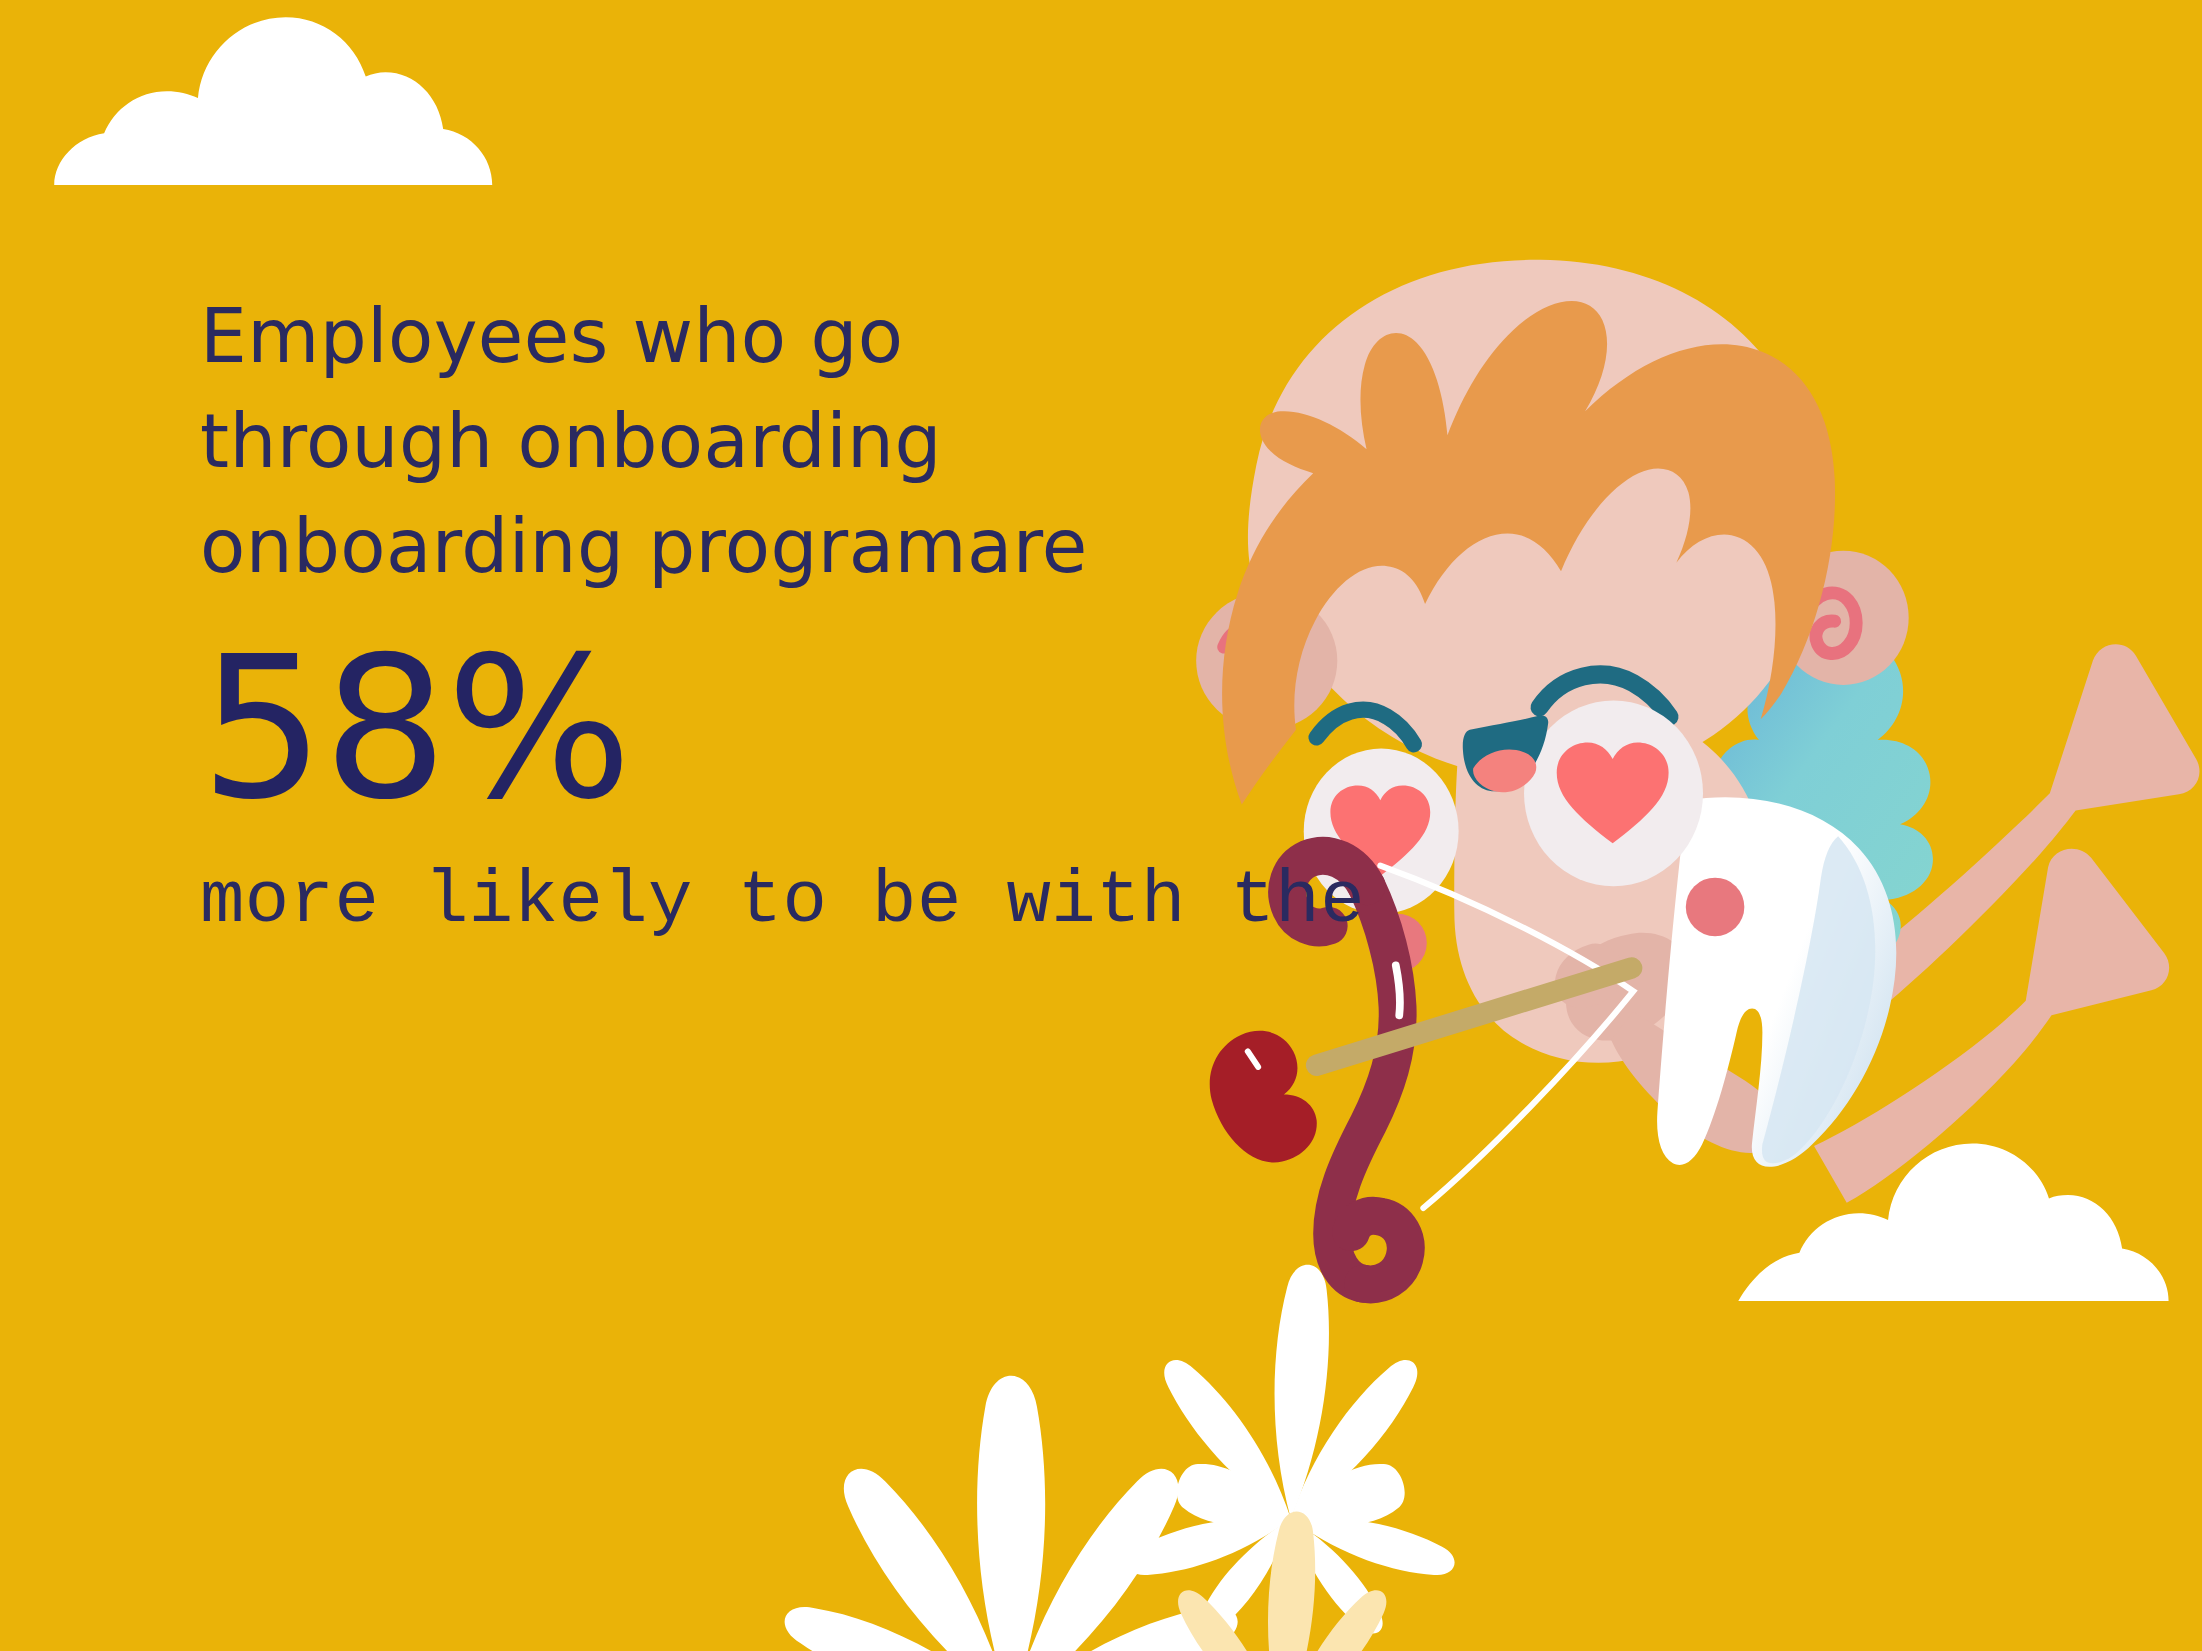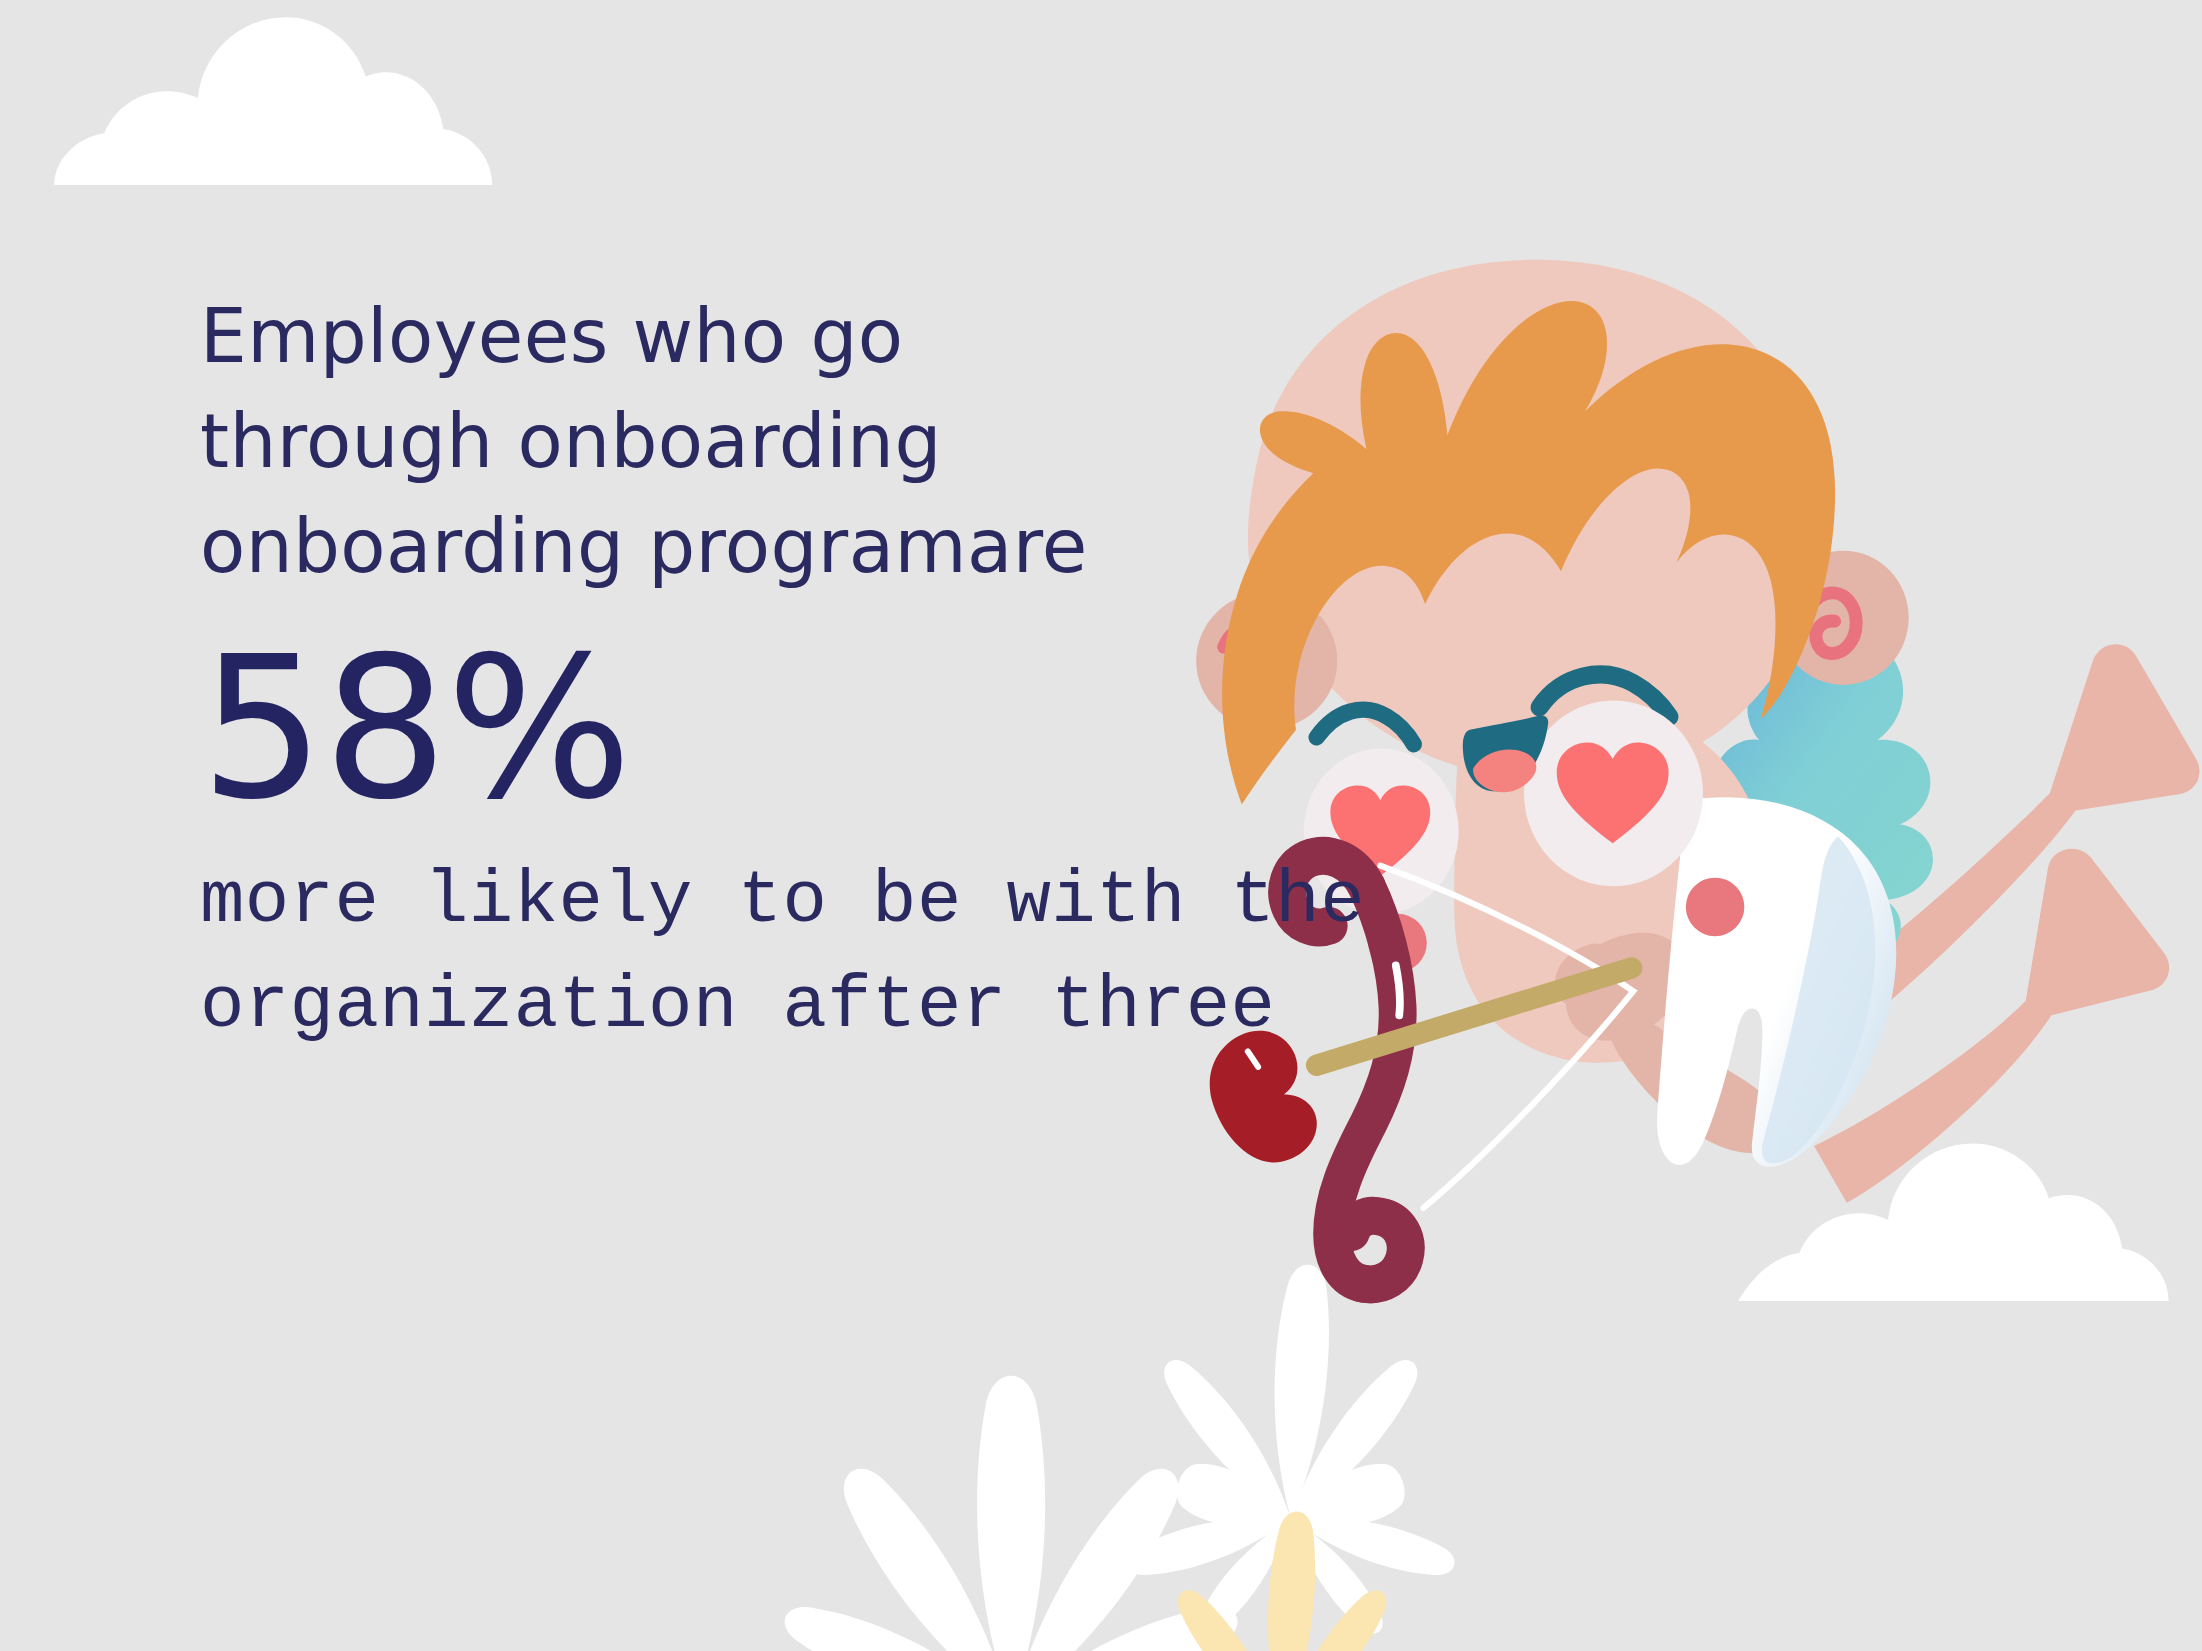--- a/index.html
+++ b/index.html
@@ -62,21 +62,21 @@
     font-weight: 400;
     letter-spacing: 0.4px;
     margin: 0;
     white-space: nowrap;
   }
   .subline .ln { display: block; }
 </style>
 </head>
 <body>
 
-<div id="poster" style="background: #e5e5e5;">
+<div id="poster" style="background: #eab308;">
 
   <svg class="layer" viewBox="0 0 2560 1920" preserveAspectRatio="none">
 
     <g>
       <path fill="#FFFFFF" d="
         M 63 215
         L 572 215
         C 572 183 548 155 515 150
         C 510 112 482 84 448 84
         C 440 84 432 86 425 89
@@ -488,19 +488,18 @@
     <div class="headline">
       <span class="ln">Employees who go</span>
       <span class="ln">through onboarding</span>
       <span class="ln">onboarding programare</span>
     </div>
 
     <div class="bignum">58%</div>
 
     <div class="subline">
       <span class="ln">more likely to be with the</span>
-      <span class="ln">organization after three</span>
     </div>
 
   </div>
 
 </div>
 
 
 </body></html>

